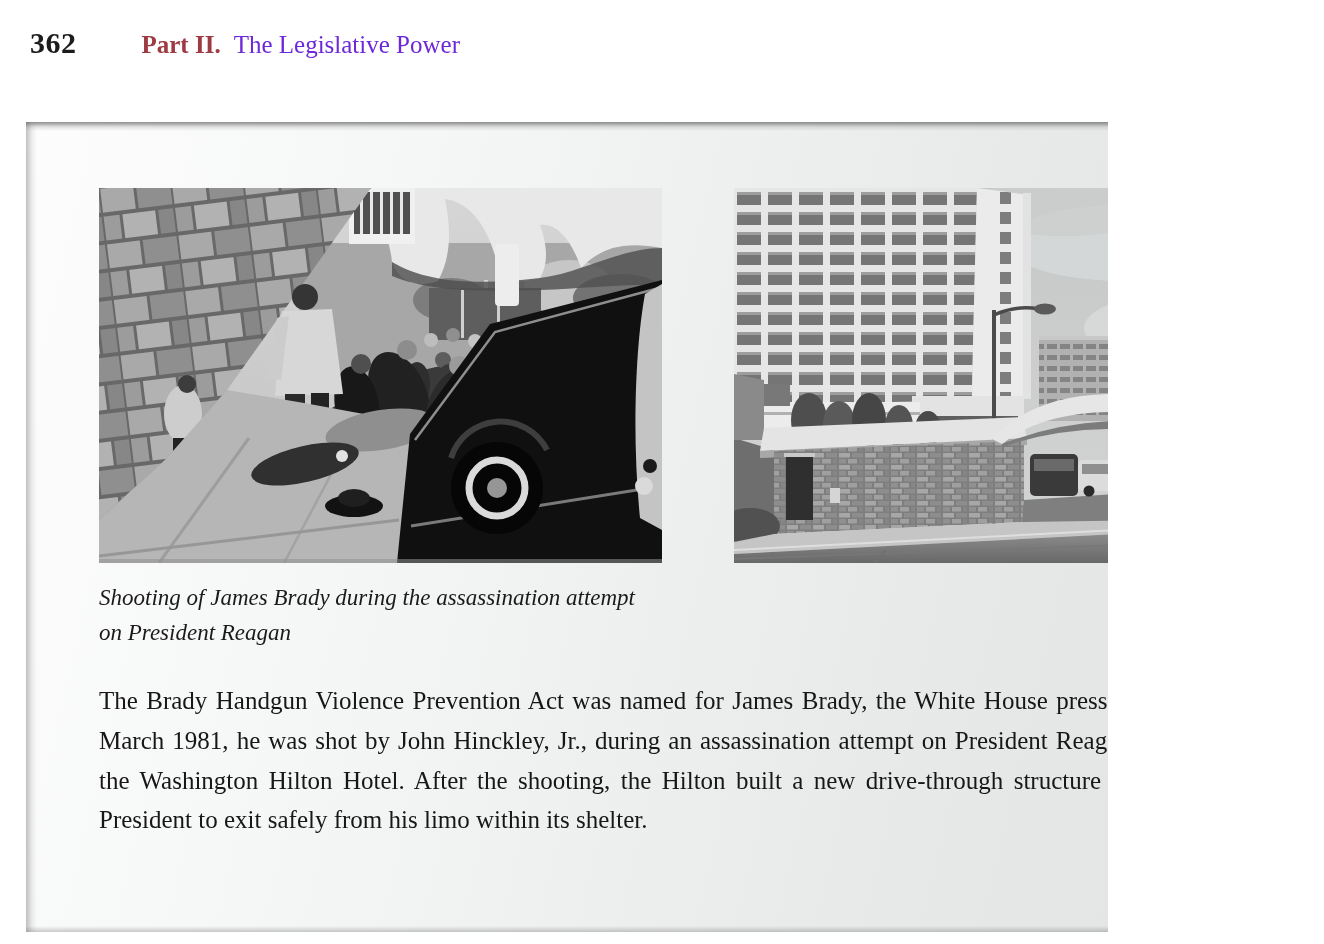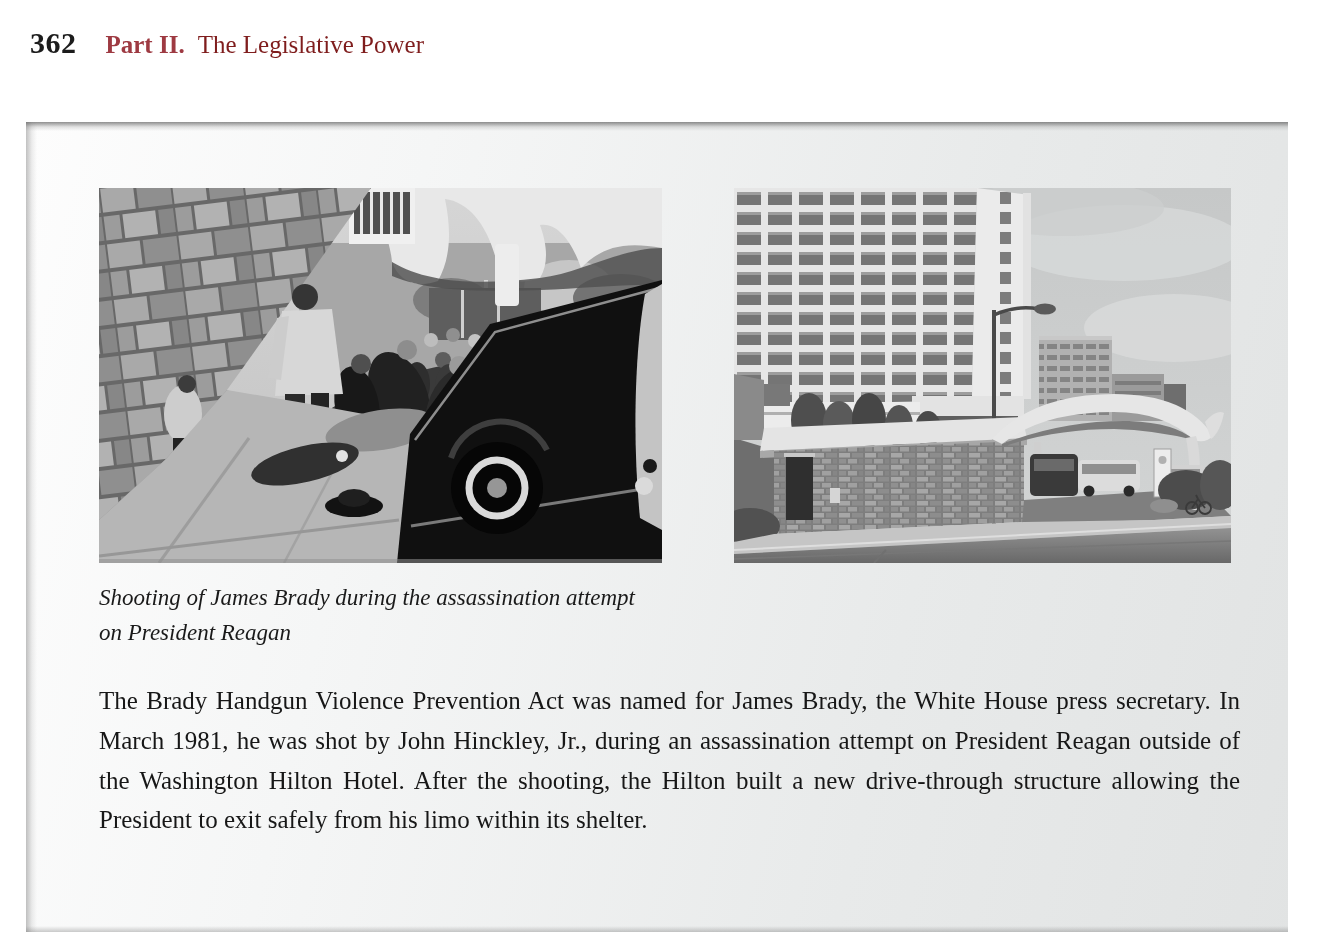--- a/index.html
+++ b/index.html
@@ -1,24 +1,24 @@
 <!DOCTYPE html>
 <html style="--accent: #9e3a42;"><head>
 <meta charset="utf-8">
 <style>
   html,body{margin:0;padding:0;background:#ffffff;}
   .page{
-    position:relative;width:1288px;height:944px;background:#ffffff;
+    position:relative;width:1108px;height:944px;background:#ffffff;
     font-family:"Liberation Serif", serif;color:#1b1b1b;overflow:hidden;
   }
   
   .runhead{position:absolute;left:30px;top:26px;display:flex;align-items:baseline;white-space:nowrap;}
   .pagenum{font-size:30px;font-weight:bold;letter-spacing:.5px;color:#1c1c1c;}
-  .partlabel{margin-left:29px;font-size:25px;font-weight:bold;color:var(--accent,#9e3a42);}
-  .parttitle{margin-left:13px;font-size:25px;color:#7f1d1d;}
+  .partlabel{margin-left:65px;font-size:25px;font-weight:bold;color:var(--accent,#9e3a42);}
+  .parttitle{margin-left:13px;font-size:25px;color:#6d28d9;}
   
   .feature-box{
     position:absolute;left:26px;top:122px;width:1276px;height:810px;
     background:linear-gradient(103deg,#fdfdfd 0%,#f5f6f6 28%,#e8eaea 68%,#e1e3e3 100%);
   }
   .edge{position:absolute;pointer-events:none;}
   .edge-top{left:0;top:0;right:0;height:9px;background:linear-gradient(to bottom,rgba(70,70,70,.60),rgba(120,120,120,.20) 55%,rgba(0,0,0,0));}
   .edge-left{left:0;top:0;bottom:0;width:11px;background:linear-gradient(to right,rgba(95,95,95,.38),rgba(120,120,120,.12) 55%,rgba(0,0,0,0));}
   .edge-bottom{left:0;bottom:0;right:0;height:6px;background:linear-gradient(to top,rgba(90,90,90,.30),rgba(0,0,0,0));}
   .edge-right{right:0;top:0;bottom:0;width:5px;background:linear-gradient(to left,rgba(90,90,90,.25),rgba(0,0,0,0));}

